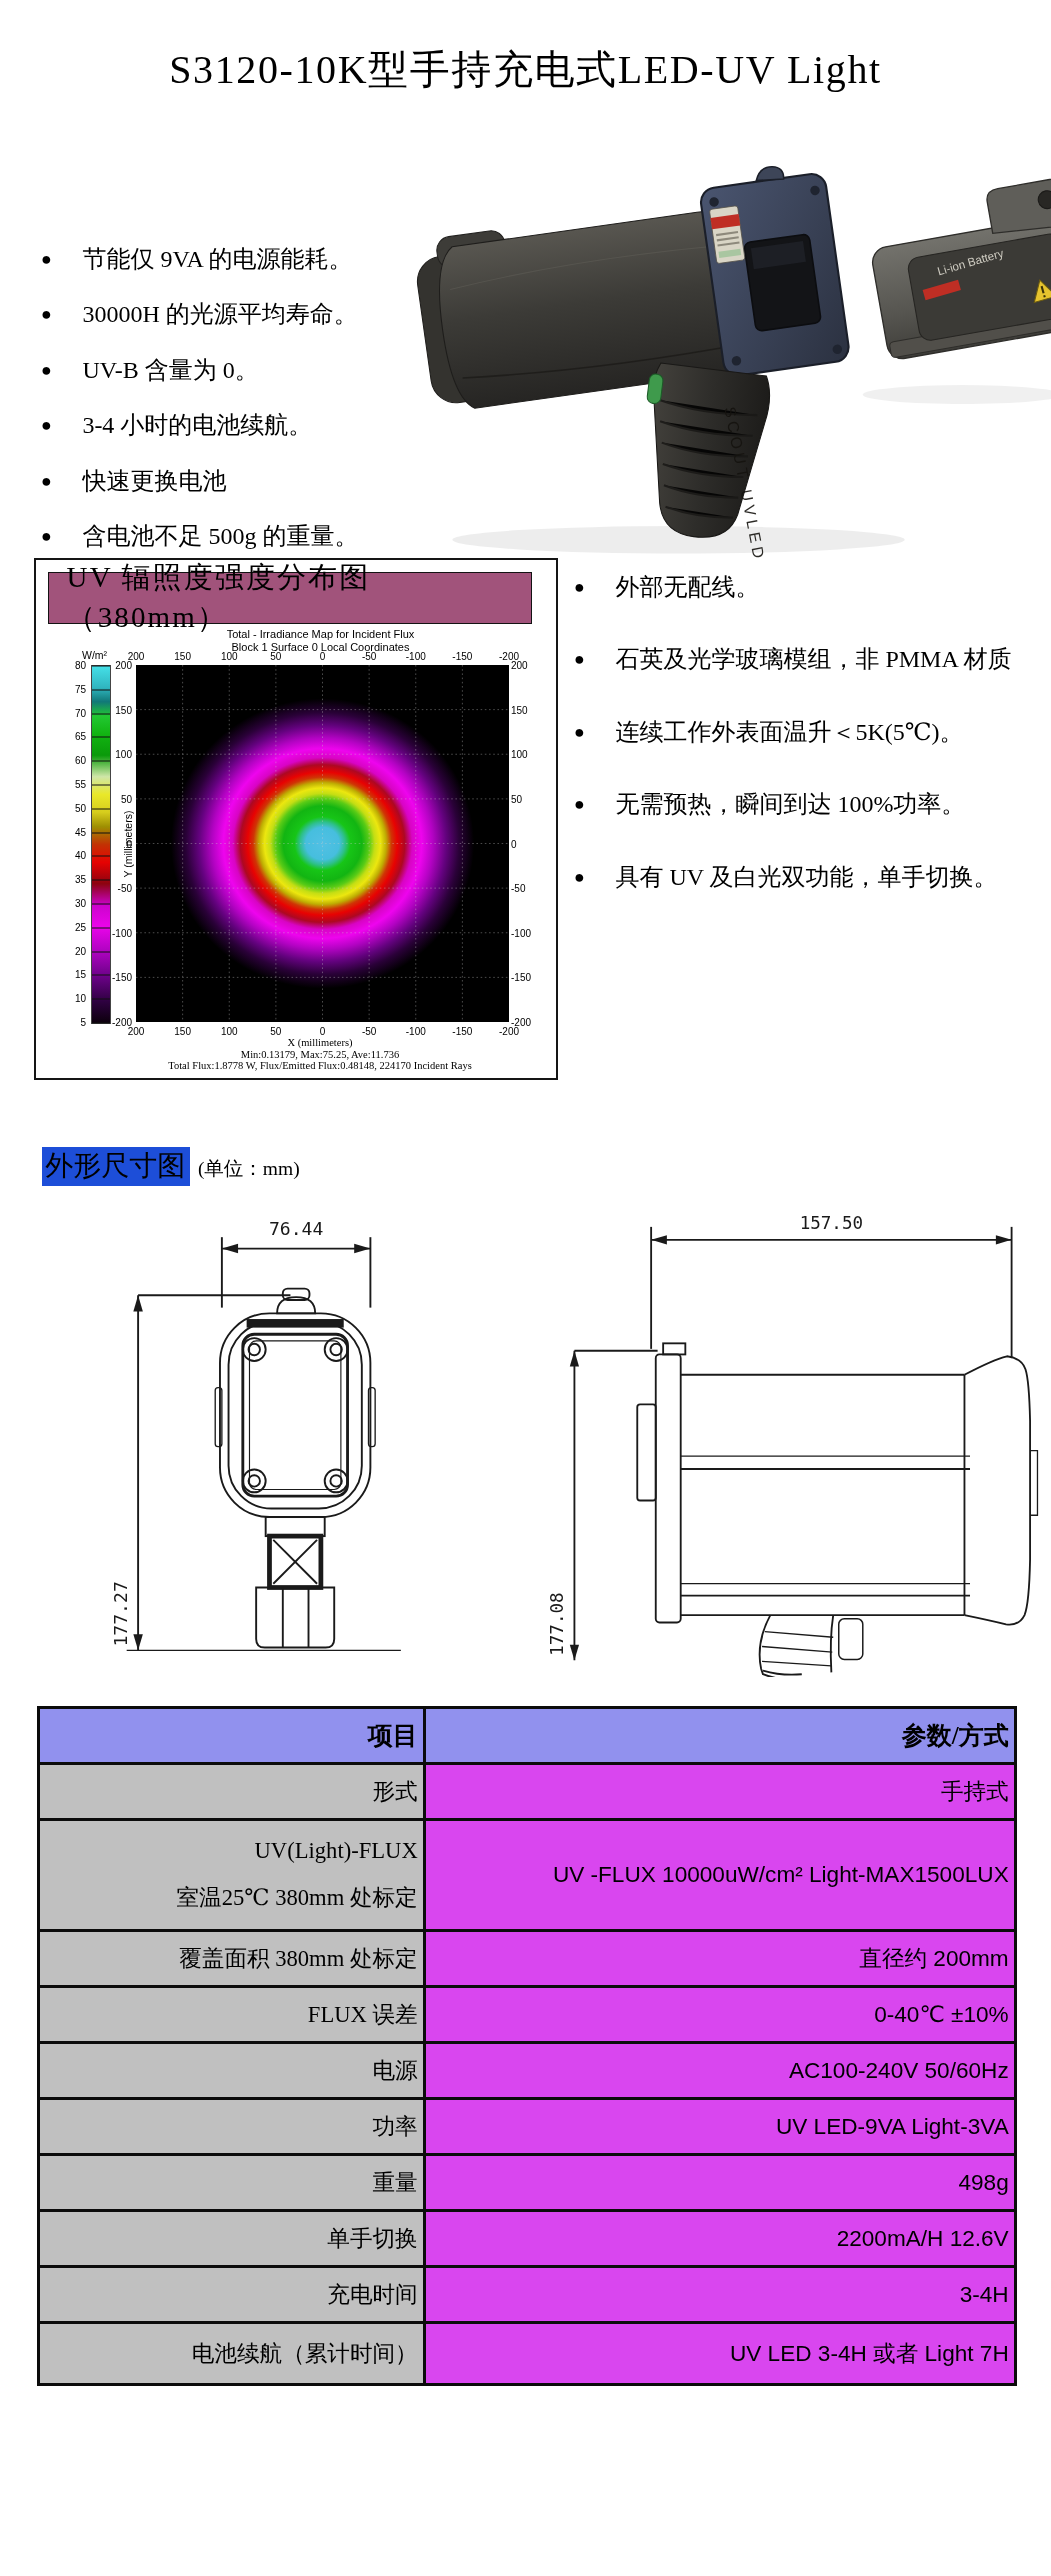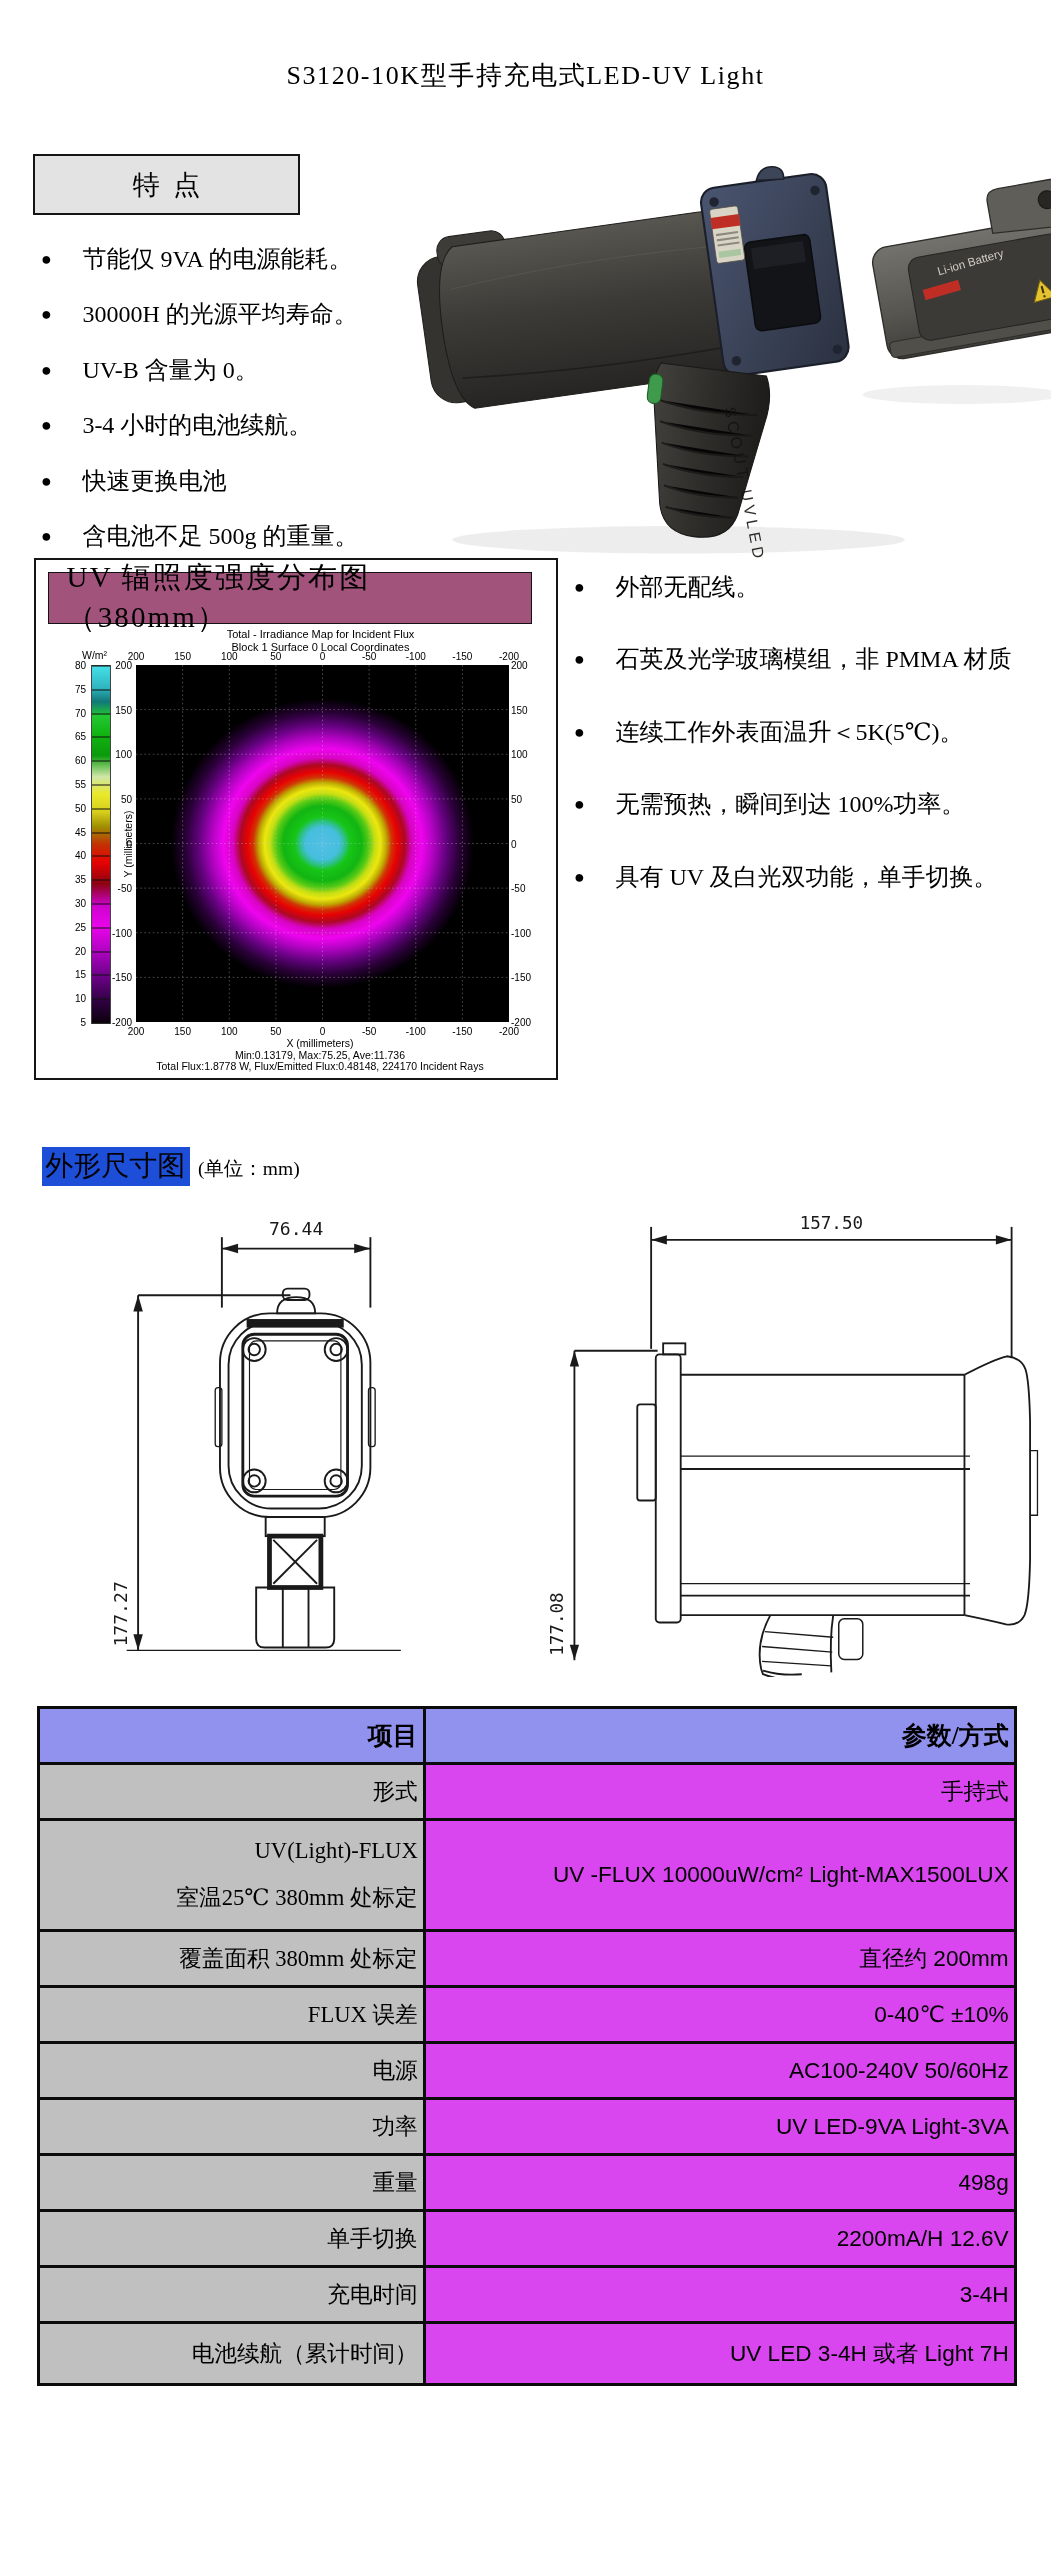--- a/index.html
+++ b/index.html
@@ -1,21 +1,21 @@
 <!DOCTYPE html>
 <html style="font-size:8.4px"><head>
 <meta charset="utf-8">
 <style>
   html,body{margin:0;padding:0;background:#888;}
   .page{position:relative;width:1051px;height:2576px;background:#ffffff;
         font-family:"Liberation Serif","DejaVu Serif",serif;color:#000;overflow:hidden;}
   .abs{position:absolute;}
 
   
-  .main-title{top:58px;left:0;width:100%;text-align:center;font-size:26px;letter-spacing:1.6px;}
+  .main-title{top:42px;left:0;width:100%;text-align:center;font-size:40px;letter-spacing:1.6px;}
 
   
   .feat-box{left:33px;top:154px;width:263px;height:57px;background:#e3e3e3;border:2.1px solid #151515;
             display:flex;align-items:center;justify-content:center;font-size:27px;letter-spacing:13.7px;text-indent:13.7px;}
 
   
   .bullets{display:flex;flex-direction:column;}
   .bullets .b-item{display:flex;align-items:baseline;font-size:24px;line-height:1.1;white-space:nowrap;}
   .bullets .dot{font-size:18px;margin-right:30.5px;transform:translateY(-1.6px);}
   .bullets-left{left:41px;top:246px;gap:29px;}
@@ -43,21 +43,21 @@
   .plot svg{position:absolute;left:0;top:0;width:100%;height:100%;}
   .xticks{position:absolute;left:100px;width:373px;height:11.6px;}
   .xticks span{position:absolute;transform:translateX(-50%);font-family:"Liberation Sans",sans-serif;font-size:10px;}
   .xt-top{top:91px;} .xt-bot{top:466px;}
   .yticks{position:absolute;top:105px;width:27px;height:357px;}
   .yticks span{position:absolute;transform:translateY(-50%);font-family:"Liberation Sans",sans-serif;font-size:10px;}
   .yt-left{left:69px;text-align:right;} .yt-left span{right:0;}
   .yt-right{left:475px;} .yt-right span{left:0;}
   .ylab{position:absolute;left:59px;top:105px;height:357px;display:flex;align-items:center;}
   .ylab span{transform:rotate(-90deg);transform-origin:center;font-family:"Liberation Sans",sans-serif;font-size:10.5px;white-space:nowrap;}
-  .c-foot{position:absolute;left:63px;width:442px;text-align:center;font-family:Liberation Sans, sans-serif;font-size:10.5px;}
+  .c-foot{position:absolute;left:63px;width:442px;text-align:center;font-family:Liberation Serif, serif;font-size:10.5px;}
 
   
   .dim-heading{left:42px;top:1147px;font-size:28px;}
   .dim-heading .hl{background:#1d4ed8;padding:3.2px 5.3px 5.3px 3.2px;}
   .dim-heading .unit{font-size:19.5px;margin-left:7.4px;}
   .drawing{stroke:#1a1a1a;fill:none;stroke-width:2;}
   .drawing text{stroke:none;fill:#1a1a1a;font-family:"DejaVu Sans Mono","Liberation Mono",monospace;}
 
   
   .spec{left:37px;top:1706px;width:978px;border-collapse:collapse;table-layout:fixed;}
@@ -71,23 +71,20 @@
   .spec .l2{display:block;margin-top:18px;}
   .spec col.c1{width:386px;} .spec col.c2{width:591px;}
 </style>
 </head>
 <body>
 
 <div class="page">
 
   <div class="abs main-title">S3120-10K型手持充电式LED-UV Light</div>
 
-  <div class="abs feat-box">
-    <span>特点</span>
-  </div>
 
   <div class="abs bullets bullets-left" id="bullets-left">
       <div class="b-item">
         <span class="dot">●</span>
         <span>节能仅 9VA 的电源能耗。</span>
       </div>
       <div class="b-item">
         <span class="dot">●</span>
         <span>30000H 的光源平均寿命。</span>
       </div>

